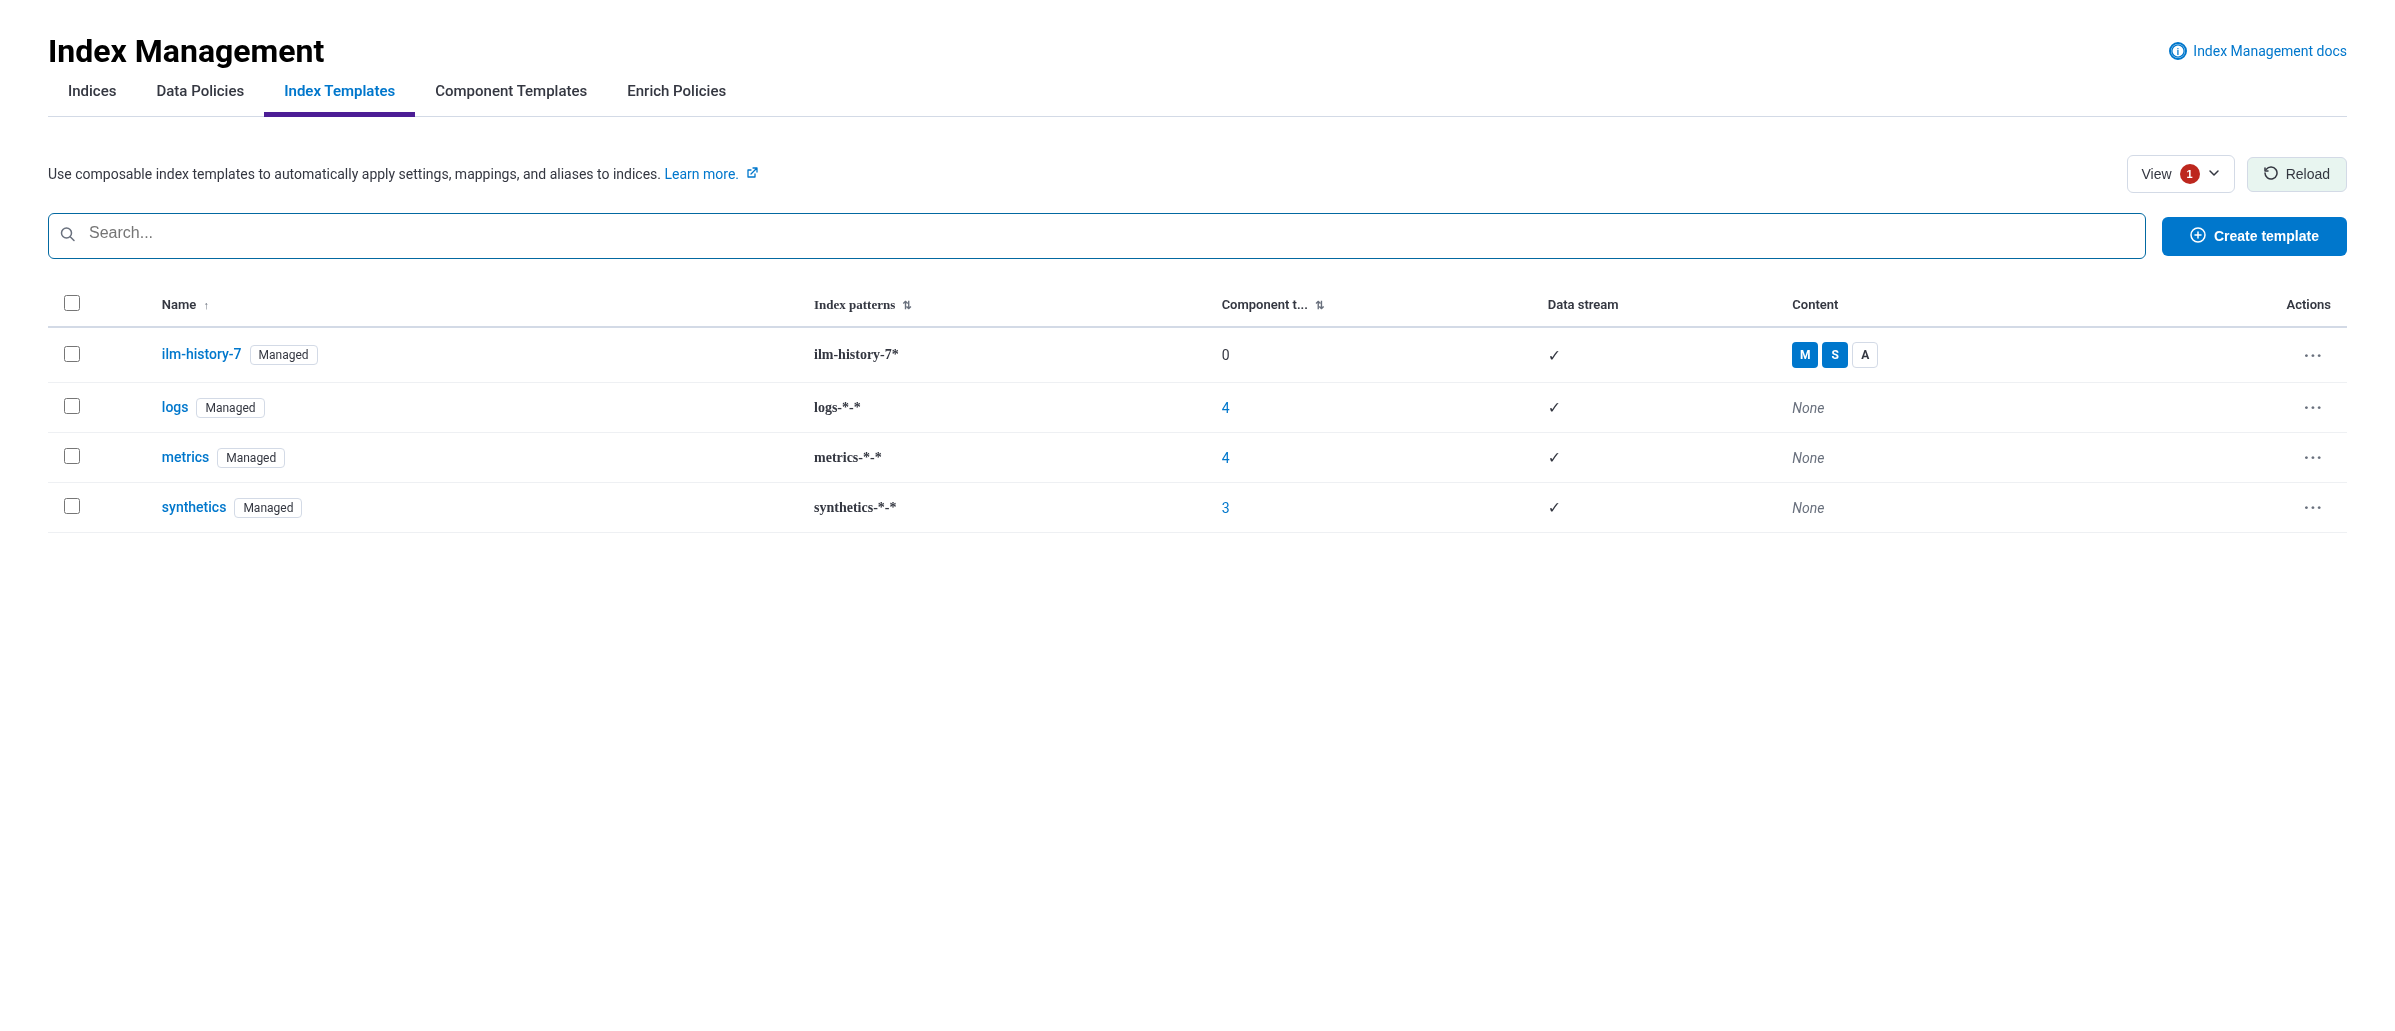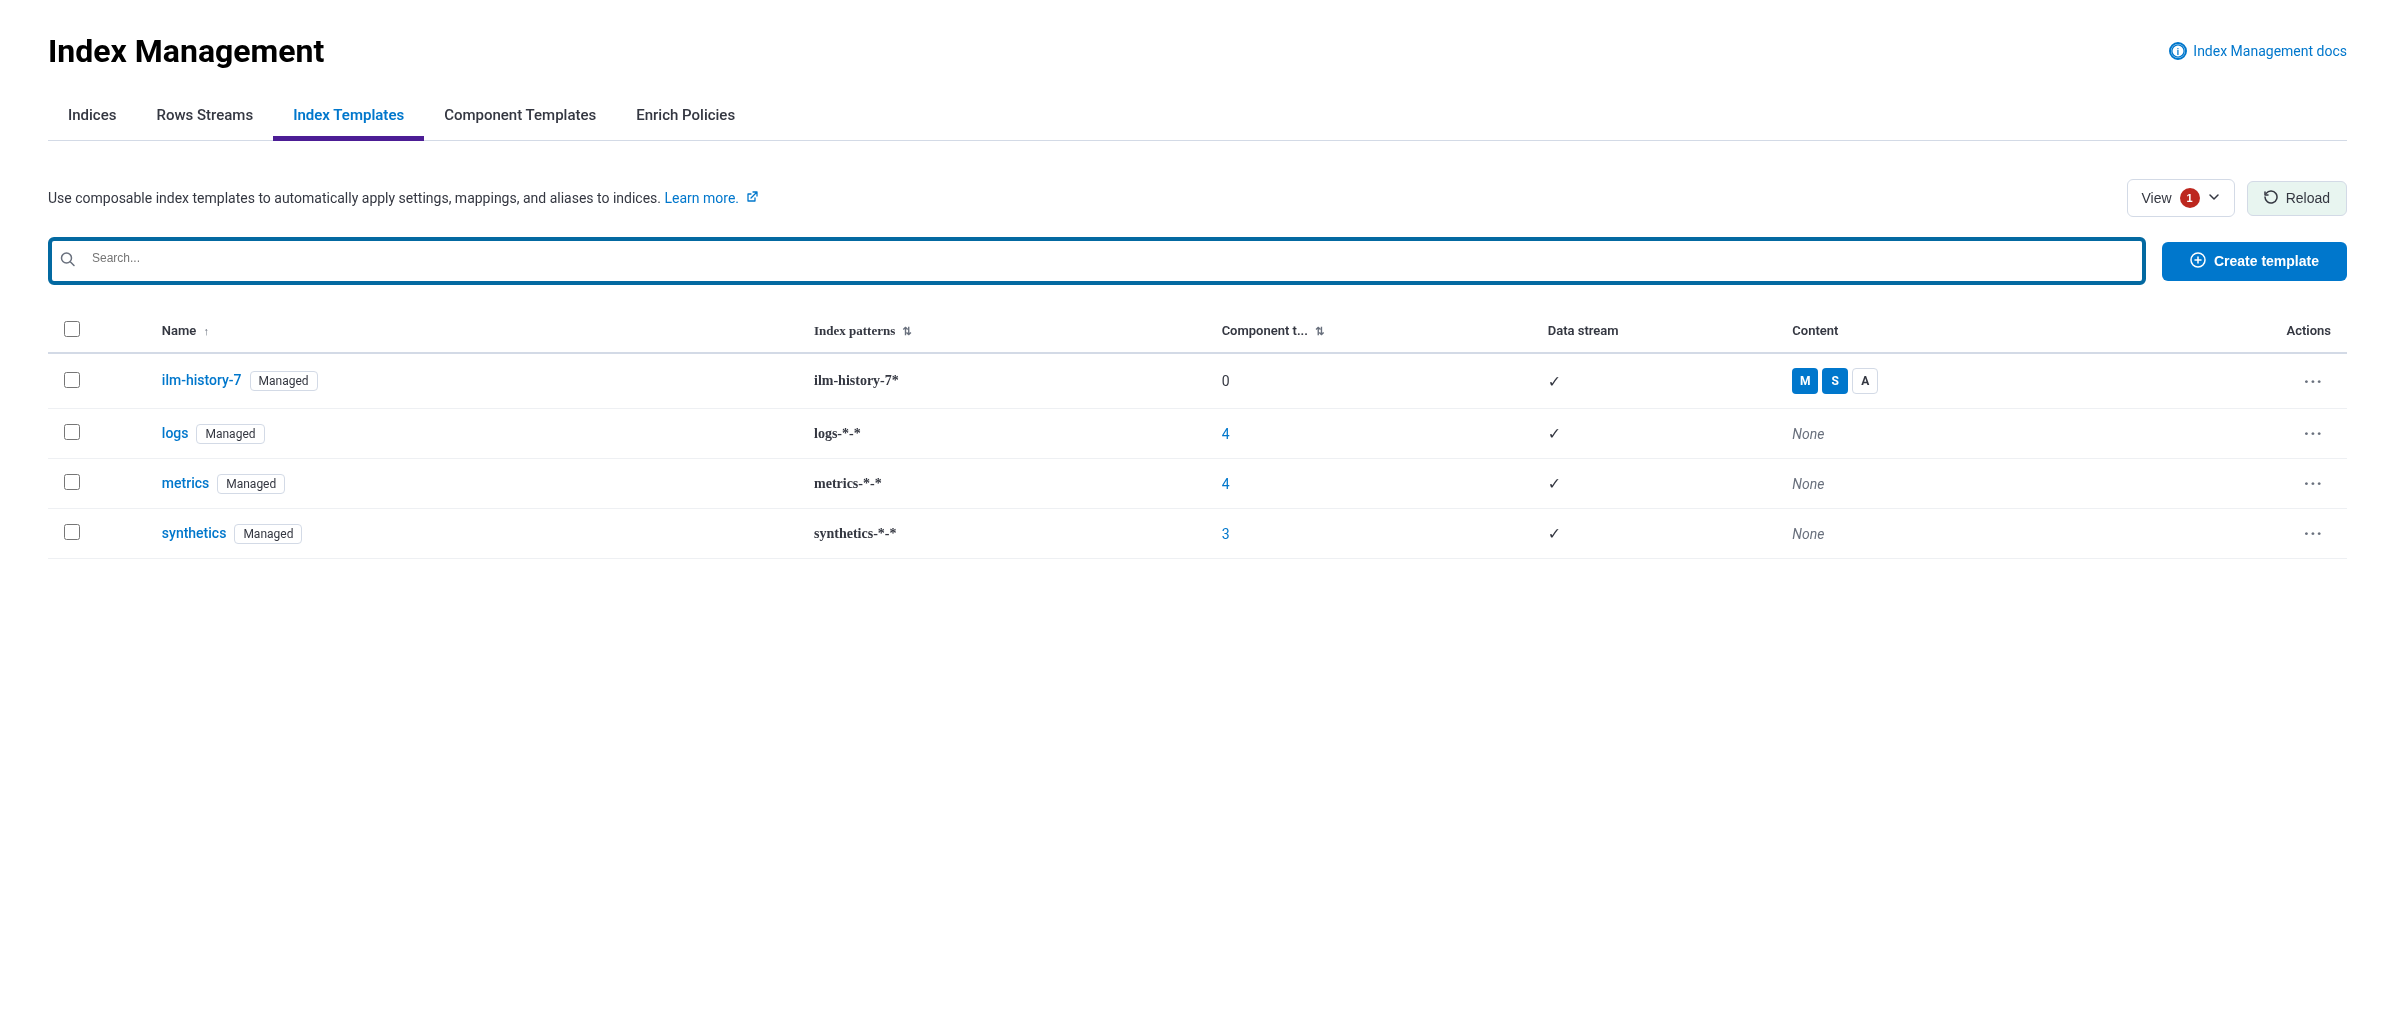--- a/index.html
+++ b/index.html
@@ -10,21 +10,20 @@
       font-size: 14px;
     }
     .page-wrapper {
       max-width: 2395px;
       padding: 32px 48px 32px 48px;
     }
     .header-row {
       display: flex;
       align-items: center;
       justify-content: space-between;
-      margin-bottom: 24px;
     }
     .page-title {
       font-size: 32px;
       font-weight: 700;
       color: #000;
     }
     .docs-link {
       display: flex;
       align-items: center;
       gap: 6px;
@@ -131,23 +130,23 @@
       gap: 16px;
       margin-bottom: 24px;
     }
     .search-wrapper {
       flex: 1;
       position: relative;
     }
     .search-input {
       width: 100%;
       padding: 10px 14px 16px 40px;
-      border: 4px solid #0369a1;
+      border: 1px solid #0369a1;
       border-radius: 6px;
-      font-size: 12px;
+      font-size: 16px;
       color: #343741;
       outline: none;
     }
     .search-icon-wrap {
       position: absolute;
       left: 12px;
       top: 50%;
       transform: translateY(-50%);
       color: #69707d;
     }
@@ -289,21 +288,21 @@
           <circle cx="8" cy="8" r="7" stroke="#0077cc" stroke-width="1.5"></circle>
           <text x="8" y="12" text-anchor="middle" font-size="10" fill="#0077cc" font-weight="bold">i</text>
         </svg>
       </span>
       <span>Index Management docs</span>
     </a>
   </div>
 
   <div class="tabs-row">
     <a class="tab">Indices</a>
-    <a class="tab">Rows Streams</a>
+    <a class="tab">Data Policies</a>
     <a class="tab active">Index Templates</a>
     <a class="tab">Component Templates</a>
     <a class="tab">Enrich Policies</a>
   </div>
 
   <div class="description-row">
     <div class="description-text">
       <span>Use composable index templates to automatically apply settings, mappings, and aliases to indices.</span>
       <a>
         <span>Learn more.</span>

